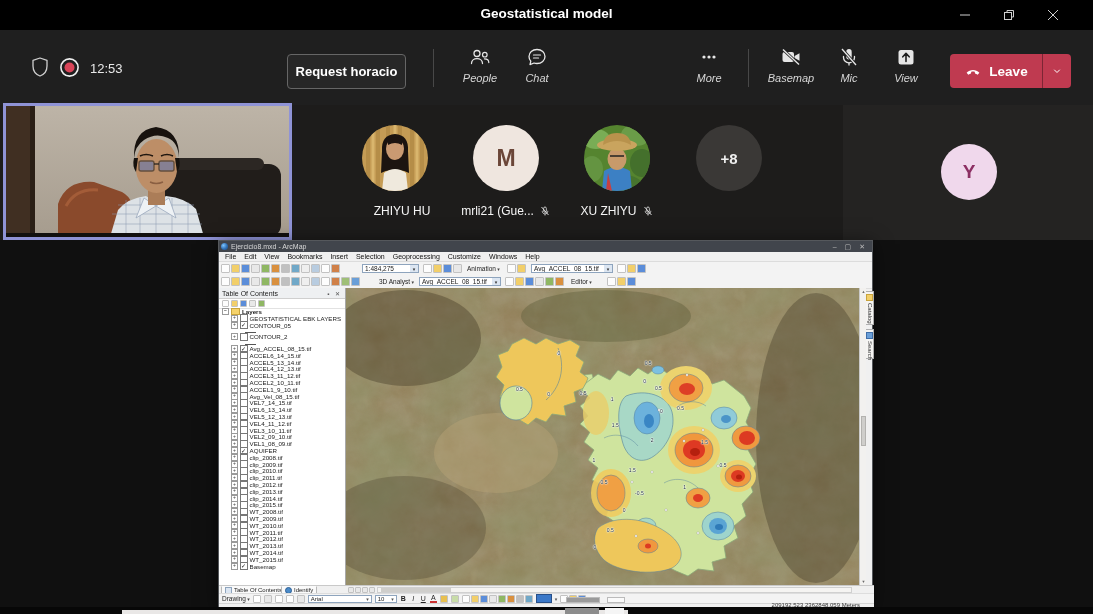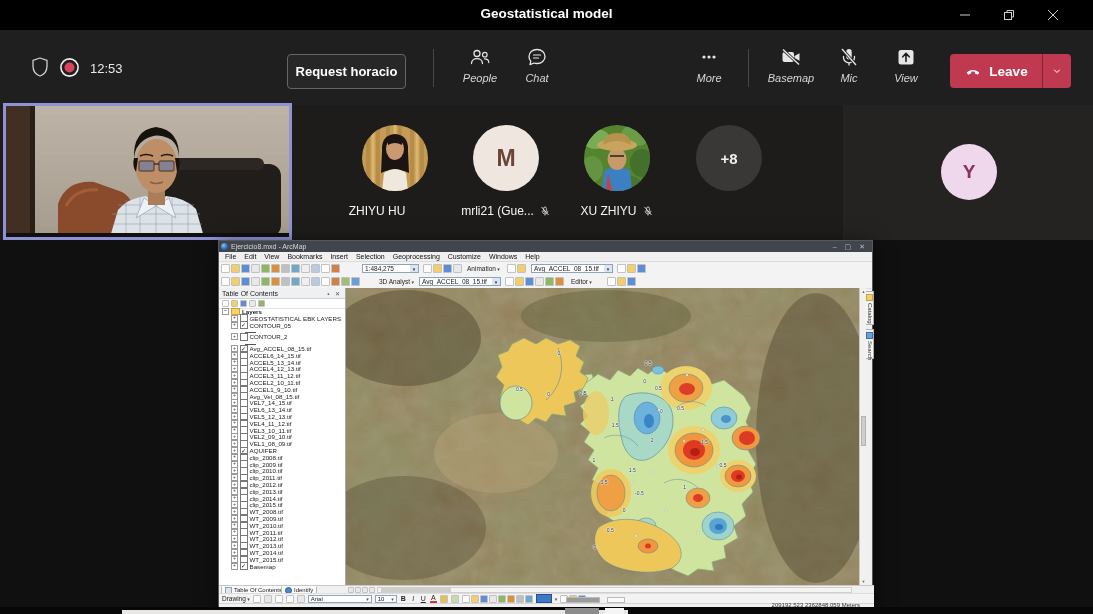--- a/index.html
+++ b/index.html
@@ -318,21 +318,21 @@
       <ellipse cx="33" cy="34" rx="9.5" ry="11" fill="#c89a6a"></ellipse>
       <path d="M26,31 H40" stroke="#222" stroke-width="1.4"></path>
       <ellipse cx="33" cy="20" rx="20" ry="6" fill="#c9a45e"></ellipse>
       <path d="M19,20 Q20,8 33,8 Q46,8 47,20 Q40,16 33,16 Q26,16 19,20 Z" fill="#b8924c"></path>
     </svg>
   </div>
   <div class="abs pcircle overflowc" style="left:696px">
     <span>+8</span>
   </div>
 
-  <div class="abs pname" style="left:307px">
+  <div class="abs pname" style="left:332px">
     <span>ZHIYU HU</span>
   </div>
   <div class="abs pname" style="left:436px">
     <span>mrli21 (Gue...</span>
     <svg width="12" height="12" viewBox="0 0 24 24">
       <rect x="9.3" y="4" width="5.4" height="10.5" rx="2.7" fill="none" stroke="#e6e6e6" stroke-width="1.6"></rect>
       <path d="M6.5,11.5 V12.5 C6.5,15.5 9,17.8 12,17.8 C15,17.8 17.5,15.5 17.5,12.5 V11.5 M12,18 V21" fill="none" stroke="#e6e6e6" stroke-width="1.6"></path>
       <line x1="5" y1="4" x2="19" y2="20" stroke="#e6e6e6" stroke-width="1.8"></line>
     </svg>
   </div>

